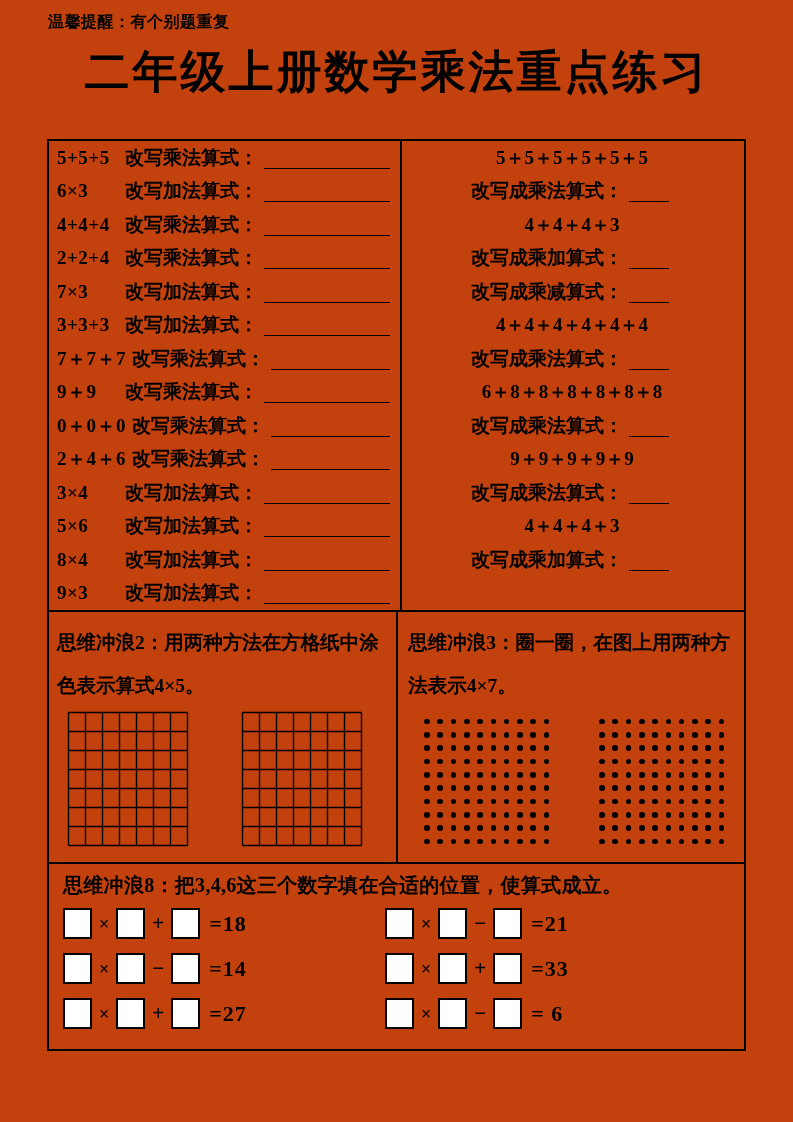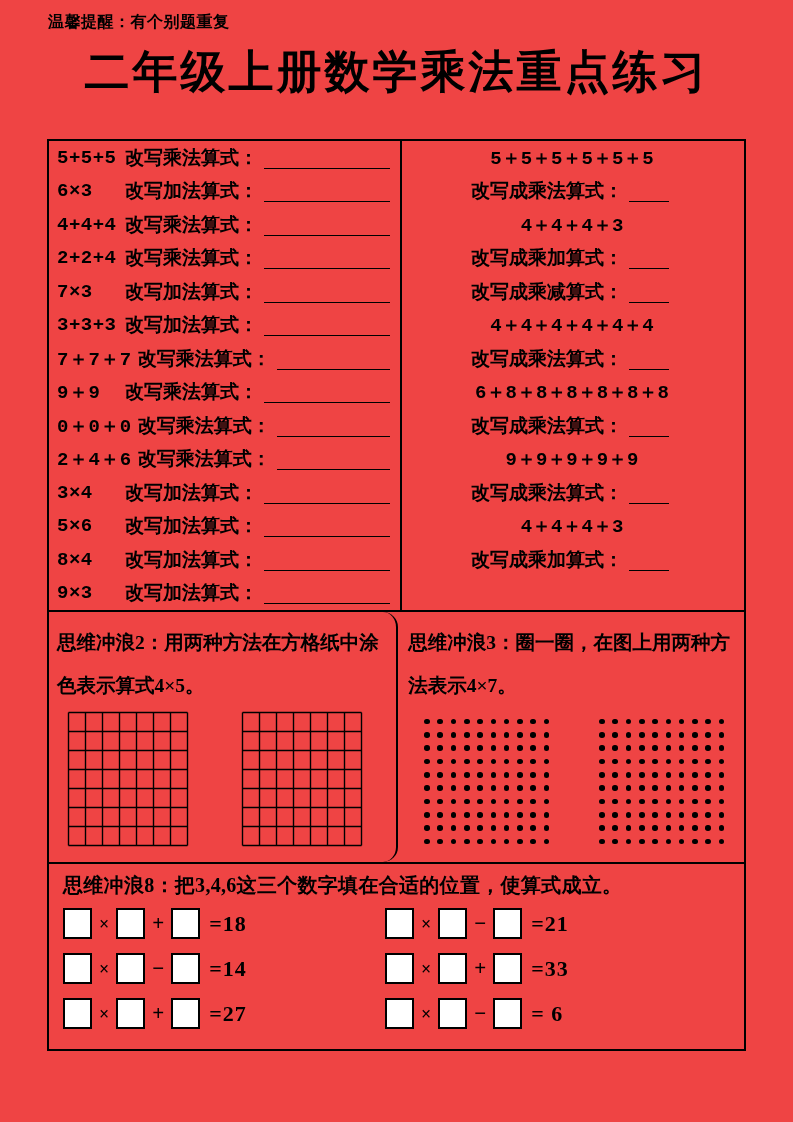--- a/index.html
+++ b/index.html
@@ -1,19 +1,19 @@
 <!DOCTYPE html>
 <html><head>
 <meta charset="utf-8">
 <style>
   html, body { margin: 0; padding: 0; background: #ffffff; }
   .sheet {
     position: relative;
     width: 793px; height: 1122px;
-    background: #ef4444;
+    background: #c2410c;
     color: #000;
     font-family: "Liberation Serif", "DejaVu Serif", serif;
     overflow: hidden;
   }
   .reminder {
     position: absolute; left: 48px; top: 12px;
     font-size: 16px; font-weight: bold; letter-spacing: 0.5px;
   }
   .title {
     position: absolute; left: 0; right: 0; top: 42px;
@@ -40,39 +40,38 @@
     padding: 0 6px 0 8px;
     display: flex; flex-direction: column;
   }
   .ex-col-right {
     flex: 1;
     padding: 0 10px 0 8px;
     display: flex; flex-direction: column; align-items: center;
   }
   .ex-row {
     height: 33.5px; display: flex; align-items: center;
-    font-size: 19px; font-weight: bold; white-space: nowrap; font-family: Liberation Mono, monospace;
+    font-size: 19px; font-weight: bold; white-space: nowrap;
   }
   .ex-expr { min-width: 62px; margin-right: 6px; letter-spacing: 0.5px; }
   .blank {
     flex: 1; height: 21px; min-width: 40px;
     border-bottom: 1.6px solid #000;
     margin: 0 4px 0 6px;
   }
   
   .section-thinking {
     height: 252px; box-sizing: border-box;
     border-bottom: 2px solid #000;
     display: flex;
   }
   .think-left {
     width: 353px; box-sizing: border-box;
     border-right: 2px solid #000;
     padding: 9px 6px 16px 8px;
-    border-radius: 15px;
   }
   .think-right { flex: 1; padding: 9px 14px 0 10px; }
   .think-line {
     font-size: 19.5px; font-weight: bold;
     height: 43px; display: flex; align-items: center; white-space: nowrap;
   }
   .grids-row { display: flex; gap: 52px; margin: 4px 0 0 10px; }
   .dot-grids-row { display: flex; gap: 42px; margin: 8px 0 0 12px; }
   .dot-grid {
     display: grid;

